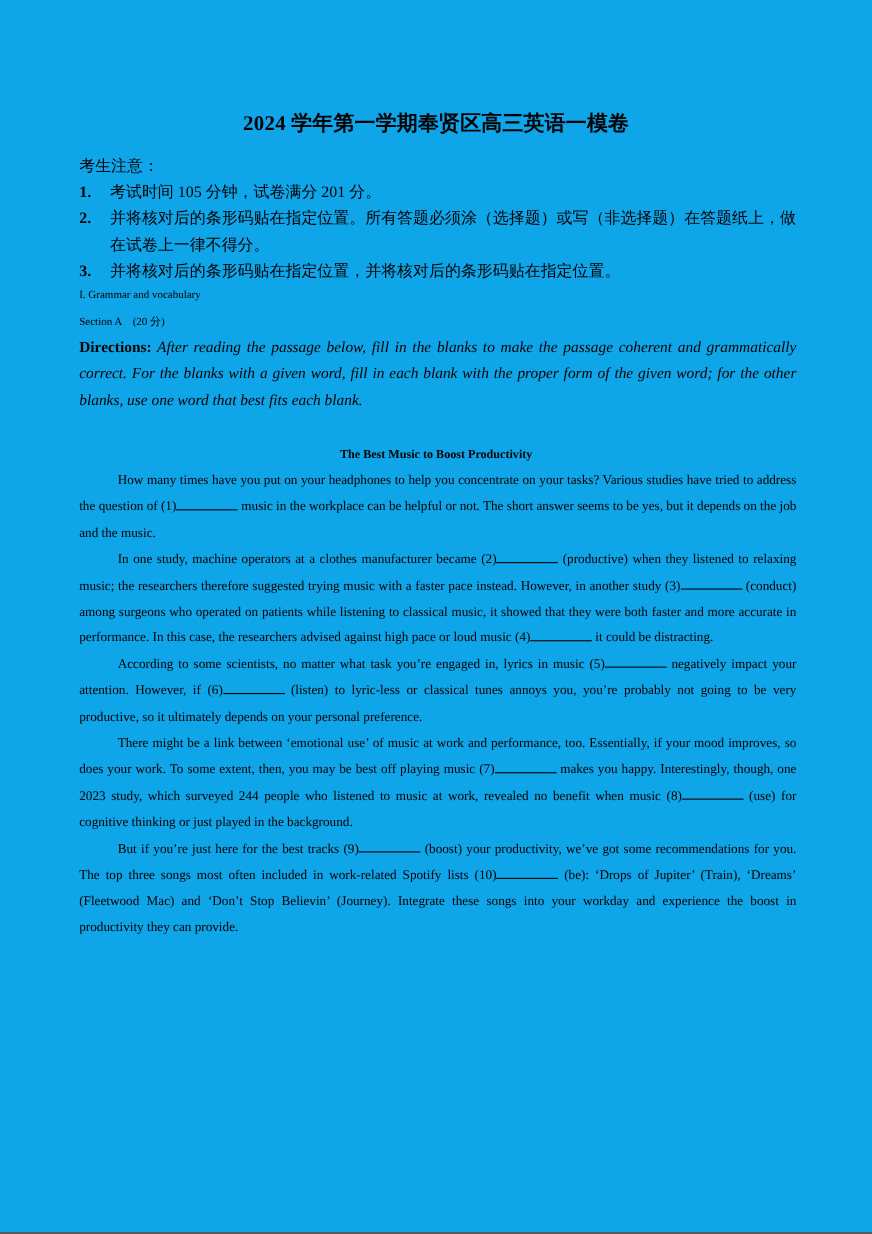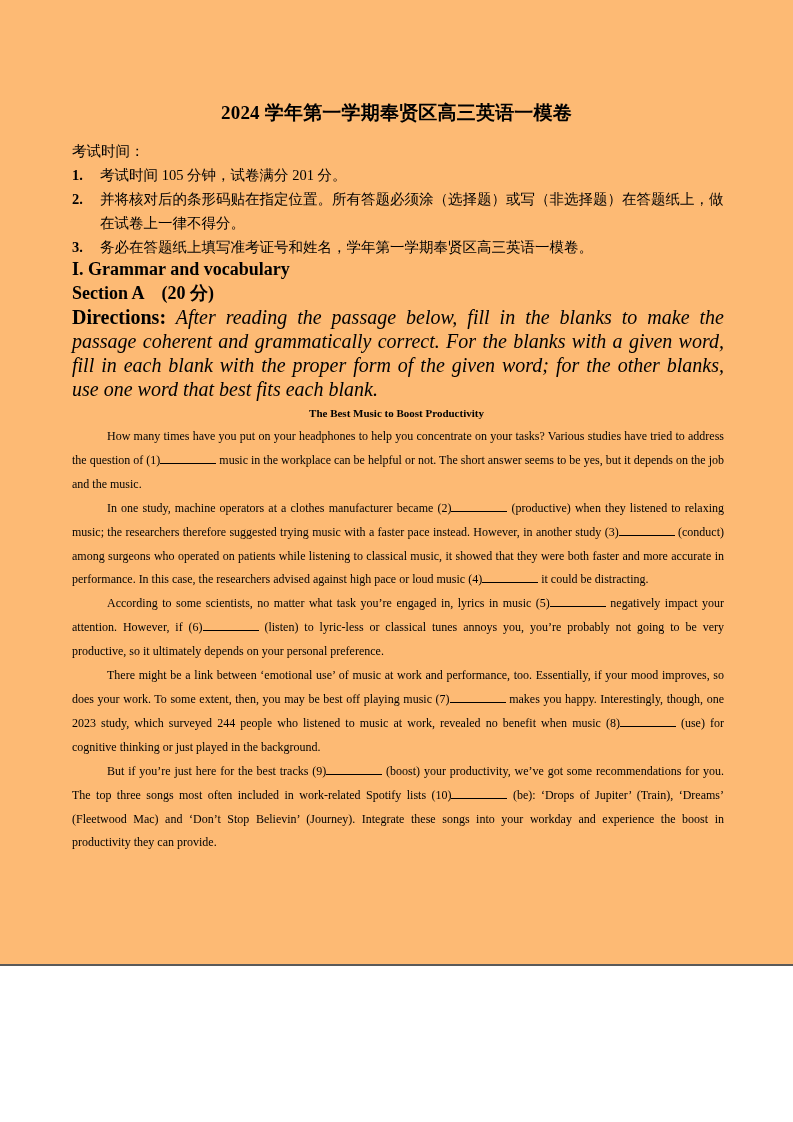--- a/index.html
+++ b/index.html
@@ -12,22 +12,22 @@
       height: 1122px;
       position: relative;
       overflow: hidden;
       font-family: "Liberation Serif", "DejaVu Serif", serif;
       color: #000;
     }
     .page {
       position: absolute;
       left: 0; top: 0;
       width: 793px;
-      height: 966px;
-      background: #fdba74;
+      height: 1122px;
+      background: #0ea5e9;
     }
     .bottom-rule {
       position: absolute;
       left: 0; right: 0;
       bottom: 0;
       height: 2px;
       background: #5a5a5a;
     }
     .doc-title {
       position: absolute;
@@ -54,30 +54,30 @@
     }
     .notice .num {
       font-weight: bold;
       width: 28px;
       flex: 0 0 28px;
     }
     .notice .txt { flex: 1; }
     .sec-heading {
       position: absolute;
       left: 72px;
-      font-weight: bold;
-      font-size: 18px;
+      font-weight: normal;
+      font-size: 10px;
       line-height: 24px;
     }
     .directions {
       position: absolute;
       left: 72px;
       top: 305px;
       width: 652px;
-      font-size: 20px;
+      font-size: 14px;
       line-height: 24px;
       text-align: justify;
     }
     .directions .label { font-weight: bold; font-style: normal; }
     .directions .body { font-style: italic; }
     .passage-title {
       position: absolute;
       left: 0; right: 0;
       top: 401px;
       text-align: center;
@@ -107,32 +107,32 @@
     }
   </style>
 </head>
 <body>
 
 <div class="page">
 
   <div class="doc-title">2024 学年第一学期奉贤区高三英语一模卷</div>
 
   <div class="notice">
-    <div class="heading">考试时间：</div>
+    <div class="heading">考生注意：</div>
     <div class="item">
       <span class="num">1.</span>
       <span class="txt">考试时间 105 分钟，试卷满分 201 分。</span>
     </div>
     <div class="item">
       <span class="num">2.</span>
       <span class="txt">并将核对后的条形码贴在指定位置。所有答题必须涂（选择题）或写（非选择题）在答题纸上，做在试卷上一律不得分。</span>
     </div>
     <div class="item">
       <span class="num">3.</span>
-      <span class="txt">务必在答题纸上填写准考证号和姓名，学年第一学期奉贤区高三英语一模卷。</span>
+      <span class="txt">并将核对后的条形码贴在指定位置，并将核对后的条形码贴在指定位置。</span>
     </div>
   </div>
 
   <div class="sec-heading" style="top:257px;">I. Grammar and vocabulary</div>
   <div class="sec-heading" style="top:281px; white-space:pre;">Section A    (20 分)</div>
 
   <div class="directions">
     <span class="label">Directions:</span><span class="body"> After reading the passage below, fill in the blanks to make the passage coherent and grammatically correct. For the blanks with a given word, fill in each blank with the proper form of the given word; for the other blanks, use one word that best fits each blank.</span>
   </div>
 

